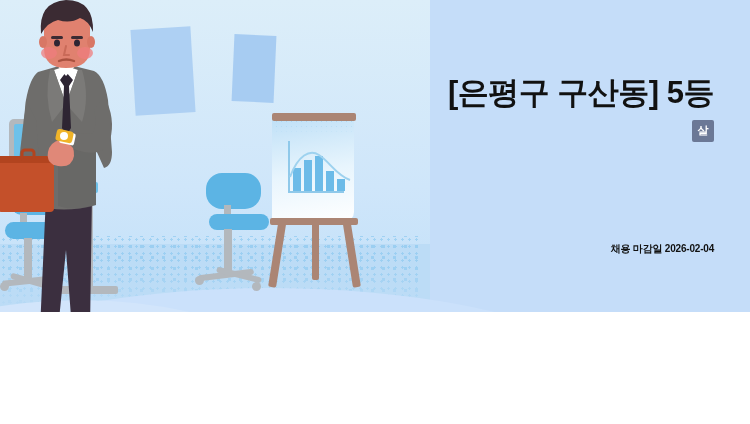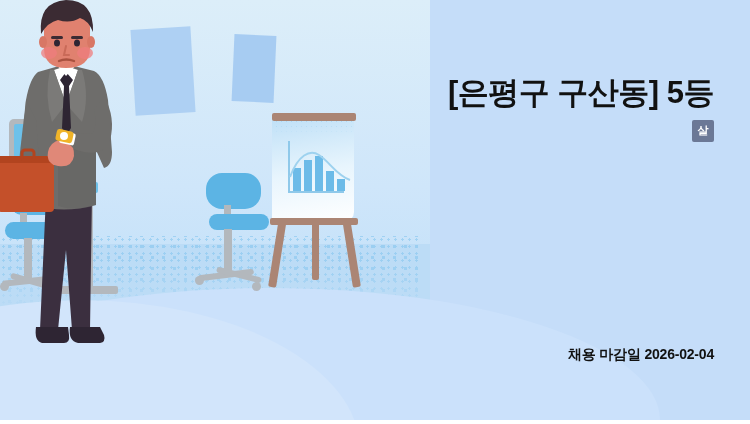--- a/index.html
+++ b/index.html
@@ -6,21 +6,21 @@
     margin: 0;
     padding: 0;
     background: #ffffff;
   }
   body {
     font-family: "Liberation Sans", sans-serif;
   }
   #banner {
     position: relative;
     width: 750px;
-    height: 420px;
+    height: 312px;
     overflow: hidden;
     background: linear-gradient(105deg, #dff0fb 0%, #d2e6fa 28%, #c4dcf8 58%, #bed8f7 100%);
   }
 
   
   .bg-blob-right {
     position: absolute;
     left: 300px;
     top: -120px;
     width: 620px;
@@ -264,21 +264,21 @@
     font-size: 20px;
     font-weight: 700;
     color: #111111;
     letter-spacing: -0.4px;
     white-space: nowrap;
   }
   .deadline {
     position: absolute;
     right: 36px;
     bottom: 56px;
-    font-size: 14px;
+    font-size: 10px;
     font-weight: 700;
     color: #111111;
     letter-spacing: -0.2px;
     white-space: nowrap;
   }
 </style>
 </head>
 <body>
 
 <div id="banner">

